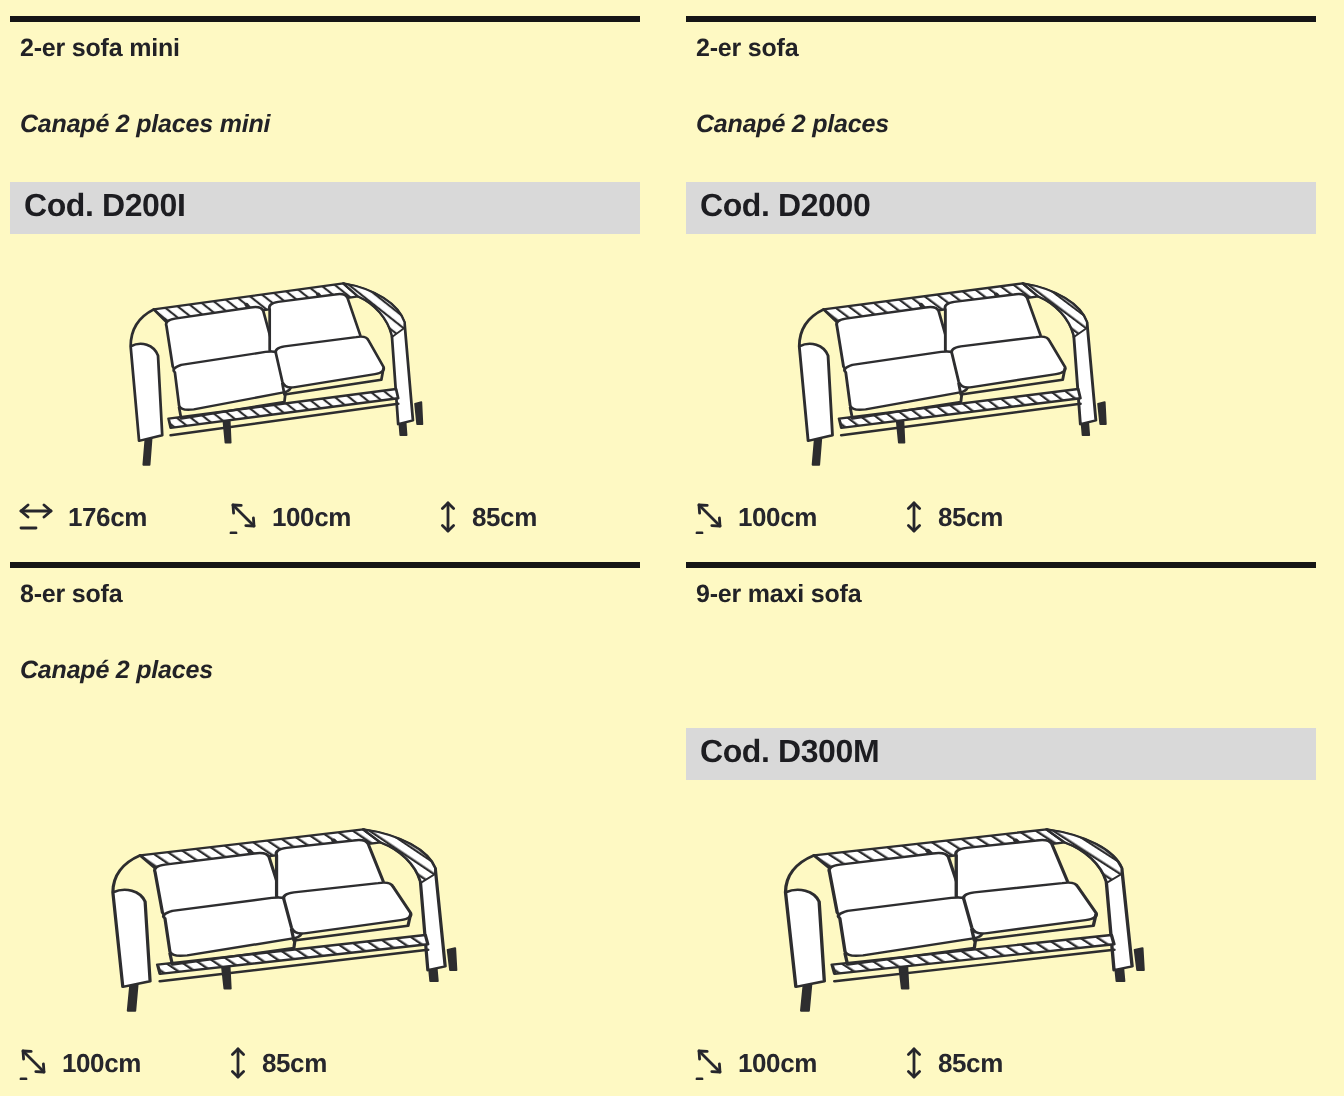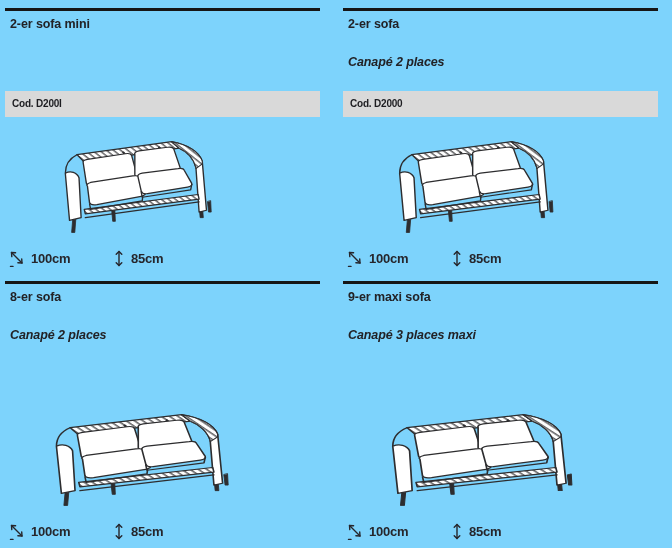--- a/index.html
+++ b/index.html
@@ -1,19 +1,19 @@
 <!DOCTYPE html>
 <html><head>
 <meta charset="utf-8">
 <style>
   html,body { margin:0; padding:0; background:#ffffff; }
   .sheet {
     position:relative;
     width:672px; height:548px;
-    background:#7dd3fc;
+    background:#fef9c3;
     overflow:hidden;
     font-family:"Liberation Sans", sans-serif;
   }
   .cell { position:absolute; width:315px; height:273px; }
   #cell0 { left:5px;   top:8px; }
   #cell1 { left:343px; top:8px; }
   #cell2 { left:5px;   top:281px; }
   #cell3 { left:343px; top:281px; }
 
   .topbar { position:absolute; top:0; left:0; right:0; height:3px; background:#161616; }
@@ -27,21 +27,21 @@
     position:absolute; top:47px; left:5px; margin:0;
     font-size:12.5px; font-weight:700; font-style:italic; letter-spacing:-0.1px;
     color:#222226;
   }
   .codebar {
     position:absolute; top:83px; left:0; right:0; height:26px;
     background:#d9d9d9;
   }
   .codebar span {
     display:block; padding-left:7px;
-    font-size:10px; font-weight:700; line-height:26px; letter-spacing:-0.2px;
+    font-size:16px; font-weight:700; line-height:26px; letter-spacing:-0.2px;
     color:#1d1d21;
   }
 
   .sofa { position:absolute; top:130px; }
   #cell0 .sofa { left:54px; } #cell0 .sofa svg { width:158px; }
   #cell1 .sofa { left:50px; } #cell1 .sofa svg { width:166px; }
   #cell2 .sofa { left:44px; } #cell2 .sofa svg { width:186px; }
   #cell3 .sofa { left:42px; } #cell3 .sofa svg { width:194px; }
   .sofa svg { height:100px; display:block; }
 
@@ -92,29 +92,39 @@
       <path d="M103,58 L104,64 L150,56 L151,50"></path>
     </g>
   </defs>
 </svg>
 
 <div class="sheet">
 
   <section class="cell" id="cell0">
     <div class="topbar"></div>
     <h2 class="title">2-er sofa mini</h2>
+    <p class="subtitle">Canapé 2 places mini</p>
     <div class="codebar">
       <span>Cod. D200I</span>
     </div>
     <div class="sofa">
       <svg viewBox="25 0 150 108" preserveAspectRatio="none">
           <use href="#sofa-art"></use>
         </svg>
     </div>
     <div class="dims">
+      <div class="dim">
+        <svg class="dim-icon" width="18" height="17" viewBox="0 0 18 17" fill="none" stroke="#26262c" stroke-width="1.4" stroke-linecap="round" stroke-linejoin="round">
+          <line x1="1.5" y1="5.5" x2="16.5" y2="5.5"></line>
+            <polyline points="5,2.5 1.5,5.5 5,8.5"></polyline>
+            <polyline points="13,2.5 16.5,5.5 13,8.5"></polyline>
+            <line x1="1.5" y1="14" x2="9" y2="14"></line>
+        </svg>
+        <span>176cm</span>
+      </div>
       <div class="dim">
         <svg class="dim-icon" width="15" height="17" viewBox="0 0 15 17" fill="none" stroke="#26262c" stroke-width="1.4" stroke-linecap="round" stroke-linejoin="round">
           <line x1="2.5" y1="2.5" x2="13" y2="13"></line>
             <polyline points="6.6,2.7 2.5,2.5 2.8,6.6"></polyline>
             <polyline points="8.9,12.8 13,13 12.7,8.9"></polyline>
             <line x1="1.5" y1="16.5" x2="4" y2="16.5"></line>
         </svg>
         <span>100cm</span>
       </div>
       <div class="dim">
@@ -187,21 +197,23 @@
             <polyline points="2.2,12.7 5,15.5 7.8,12.7"></polyline>
         </svg>
         <span>85cm</span>
       </div>
     </div>
   </section>
 
   <section class="cell" id="cell3">
     <div class="topbar"></div>
     <h2 class="title">9-er maxi sofa</h2>
-    <p class="subtitle">Canapé 3 places maxi</p>
+    <div class="codebar">
+      <span>Cod. D300M</span>
+    </div>
     <div class="sofa">
       <svg viewBox="25 0 150 108" preserveAspectRatio="none">
           <use href="#sofa-art"></use>
         </svg>
     </div>
     <div class="dims">
       <div class="dim">
         <svg class="dim-icon" width="15" height="17" viewBox="0 0 15 17" fill="none" stroke="#26262c" stroke-width="1.4" stroke-linecap="round" stroke-linejoin="round">
           <line x1="2.5" y1="2.5" x2="13" y2="13"></line>
             <polyline points="6.6,2.7 2.5,2.5 2.8,6.6"></polyline>

